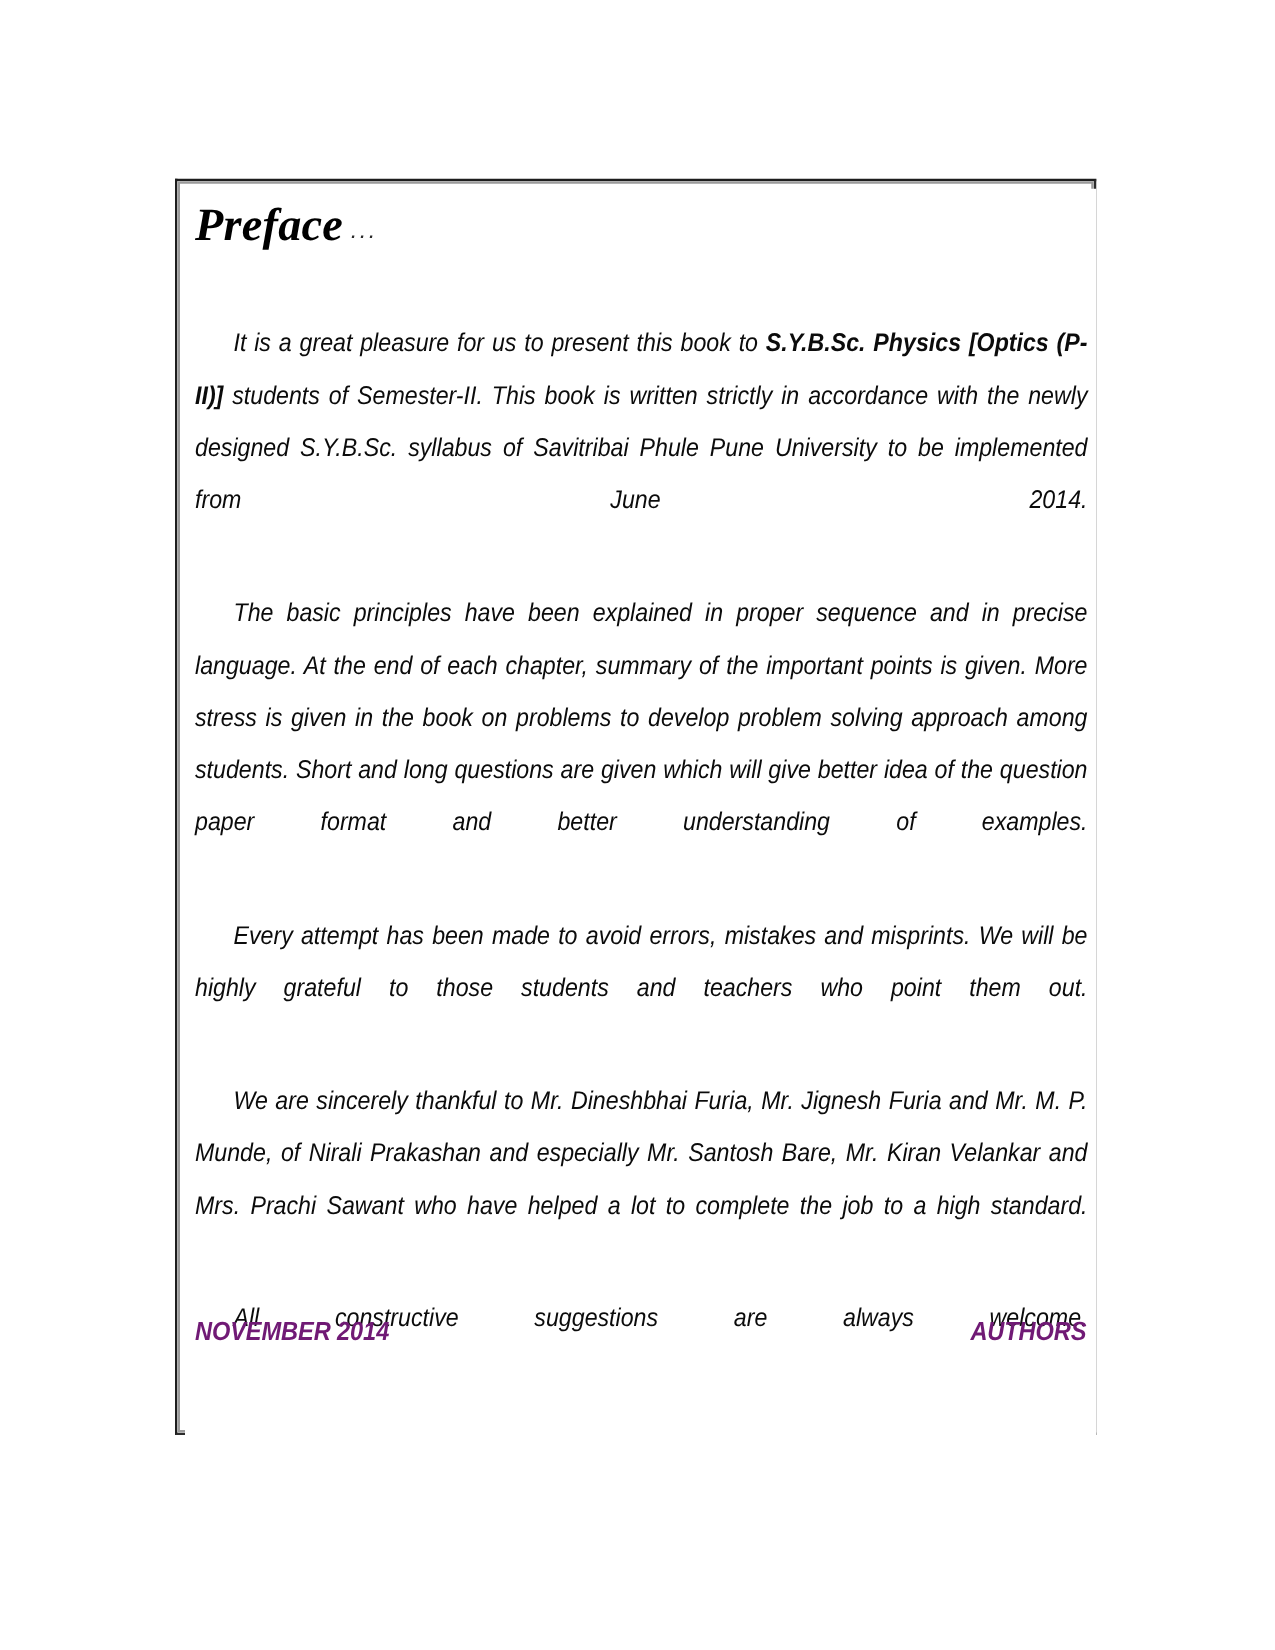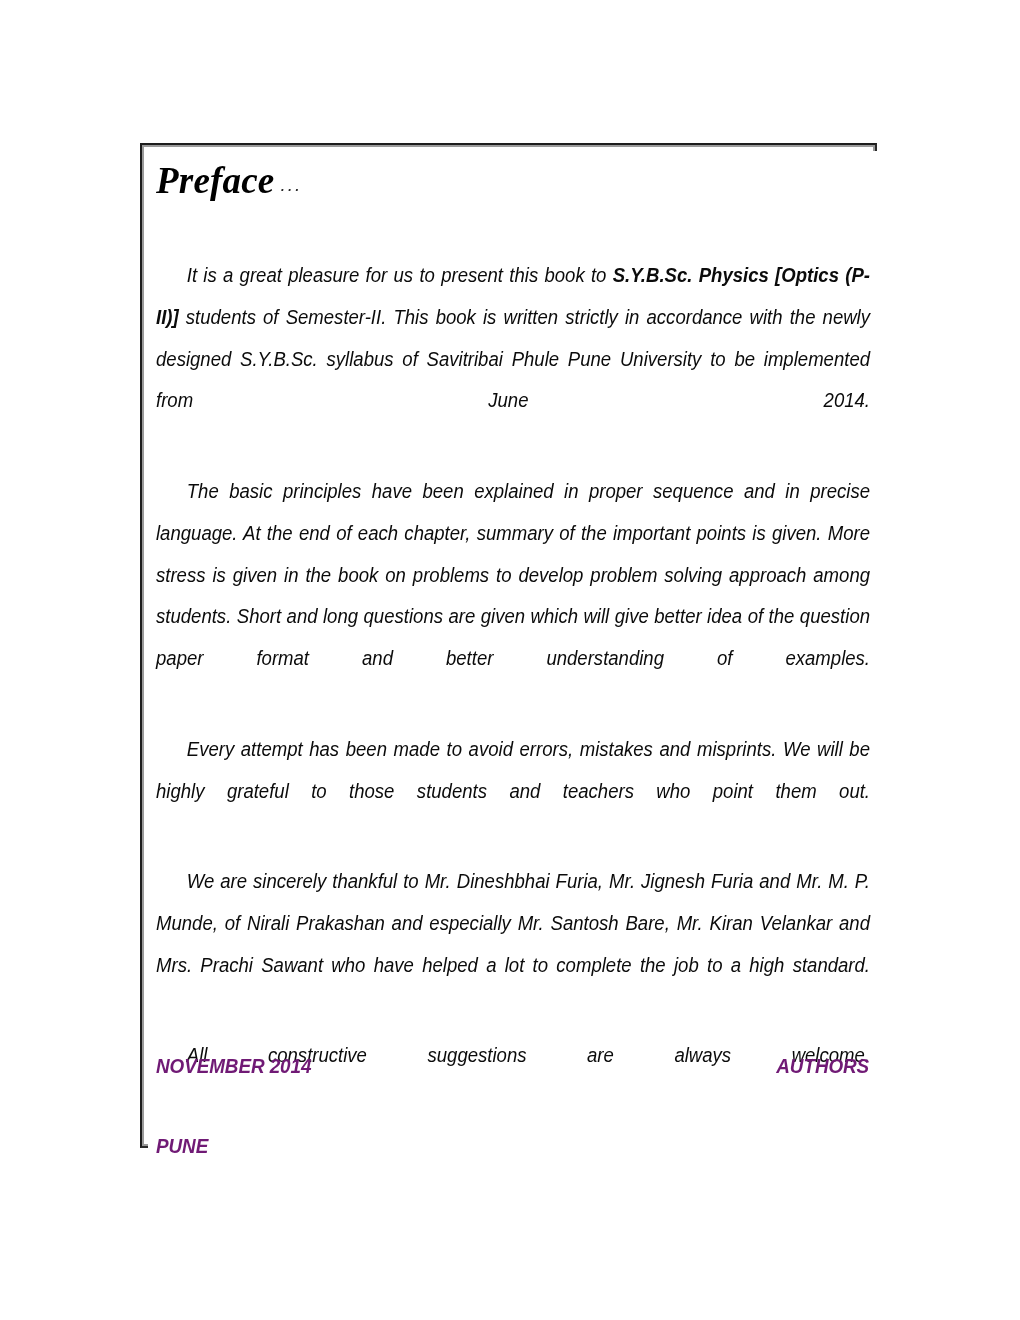--- a/index.html
+++ b/index.html
@@ -162,23 +162,19 @@
 
           <p class="para">All constructive suggestions are always welcome.</p>
 
         </div>
 
         <div class="signature">
           <div class="sig-row">
             <span class="sig-left">NOVEMBER 2014</span>
             <span class="sig-right">AUTHORS</span>
           </div>
-          <div class="sig-row">
-            <span class="sig-left">PUNE</span>
-            <span class="sig-right"></span>
-          </div>
         </div>
 
       </div>
     </div>
   </div>
 
 </div>
 
 </body></html>

